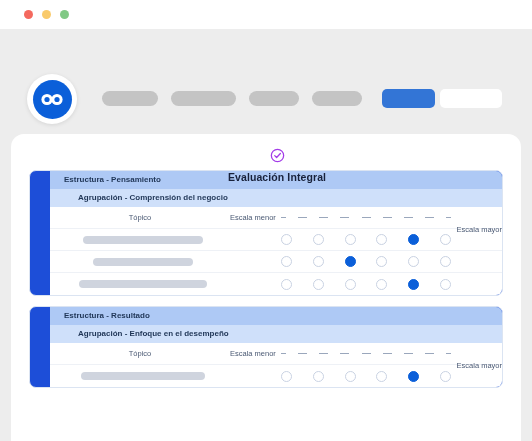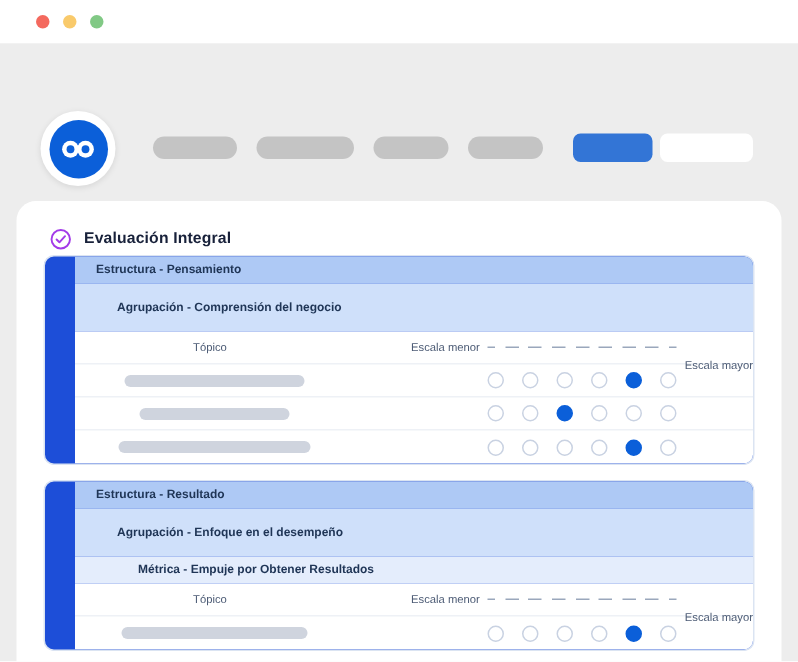--- a/index.html
+++ b/index.html
@@ -111,20 +111,21 @@
     border-radius: 13px;
     overflow: hidden;
   }
 
   .card-header {
     display: flex;
     align-items: center;
     gap: 8px;
     padding: 14px 0 0 22px;
     height: 36px;
+    flex-direction: column;
   }
   .check-icon { width: 15px; height: 15px; display: block; flex: 0 0 auto; }
   .card-title {
     font-size: 10.5px;
     font-weight: bold;
     color: #18213A;
     letter-spacing: .1px;
   }
 
   
@@ -139,21 +140,21 @@
 
   .row-structure, .row-grouping, .row-metric {
     font-size: 8px;
     font-weight: bold;
     color: #1F3556;
     line-height: 1;
     display: flex;
     align-items: center;
   }
   .row-structure { background: #AEC9F5; height: 18px; padding-left: 14px; }
-  .row-grouping  { background: #CFE0FA; height: 32px; padding-left: 28px; }
+  .row-grouping  { background: #CFE0FA; height: 18px; padding-left: 28px; }
   .row-metric    { background: #E4EDFC; height: 18px; padding-left: 42px; }
 
   
   .table { background: #ffffff; }
 
   .thead, .trow {
     display: flex;
     height: 22px;
     border-bottom: 1px solid #EEF1F6;
   }
@@ -186,21 +187,21 @@
     display: flex;
     align-items: center;
   }
 
   .scale-label {
     font-size: 7.5px;
     color: #4B5A74;
     white-space: nowrap;
     flex: 0 0 auto;
   }
-  .scale-label.left  { width: 48px; text-align: left; margin-left: 44px; }
+  .scale-label.left  { width: 48px; text-align: left; }
   .scale-label.right { width: 48px; text-align: right; margin-top: 24px; }
 
   .dashes {
     flex: 1 1 auto;
     display: flex;
     align-items: center;
     justify-content: space-between;
     padding: 0 3px;
   }
   .dash {
@@ -357,21 +358,20 @@
             <span class="scale-label right"></span>
           </div>
         </div>
 
       </div>
     </div>
 
     <div class="section">
       <div class="row-structure">Estructura - Resultado</div>
       <div class="row-grouping">Agrupación - Enfoque en el desempeño</div>
-      <div class="row-metric">Métrica - Empuje por Obtener Resultados</div>
 
       <div class="table">
 
         <div class="thead">
           <div class="col-topic">
             <span class="th-topic">Tópico</span>
           </div>
           <div class="col-scale">
             <span class="scale-label left">Escala menor</span>
             <span class="dashes">

